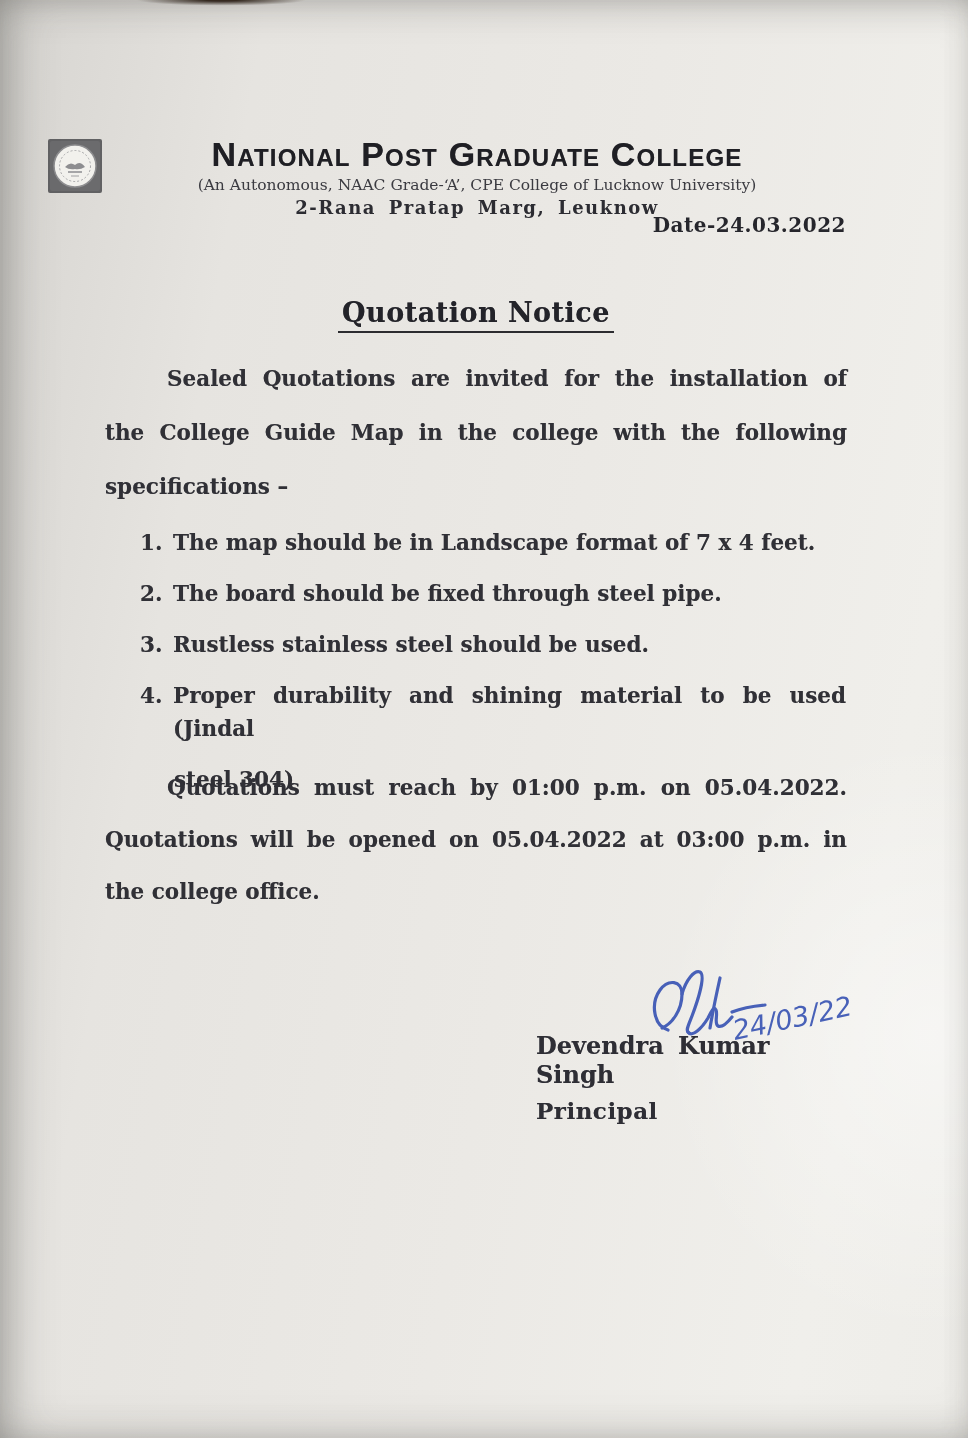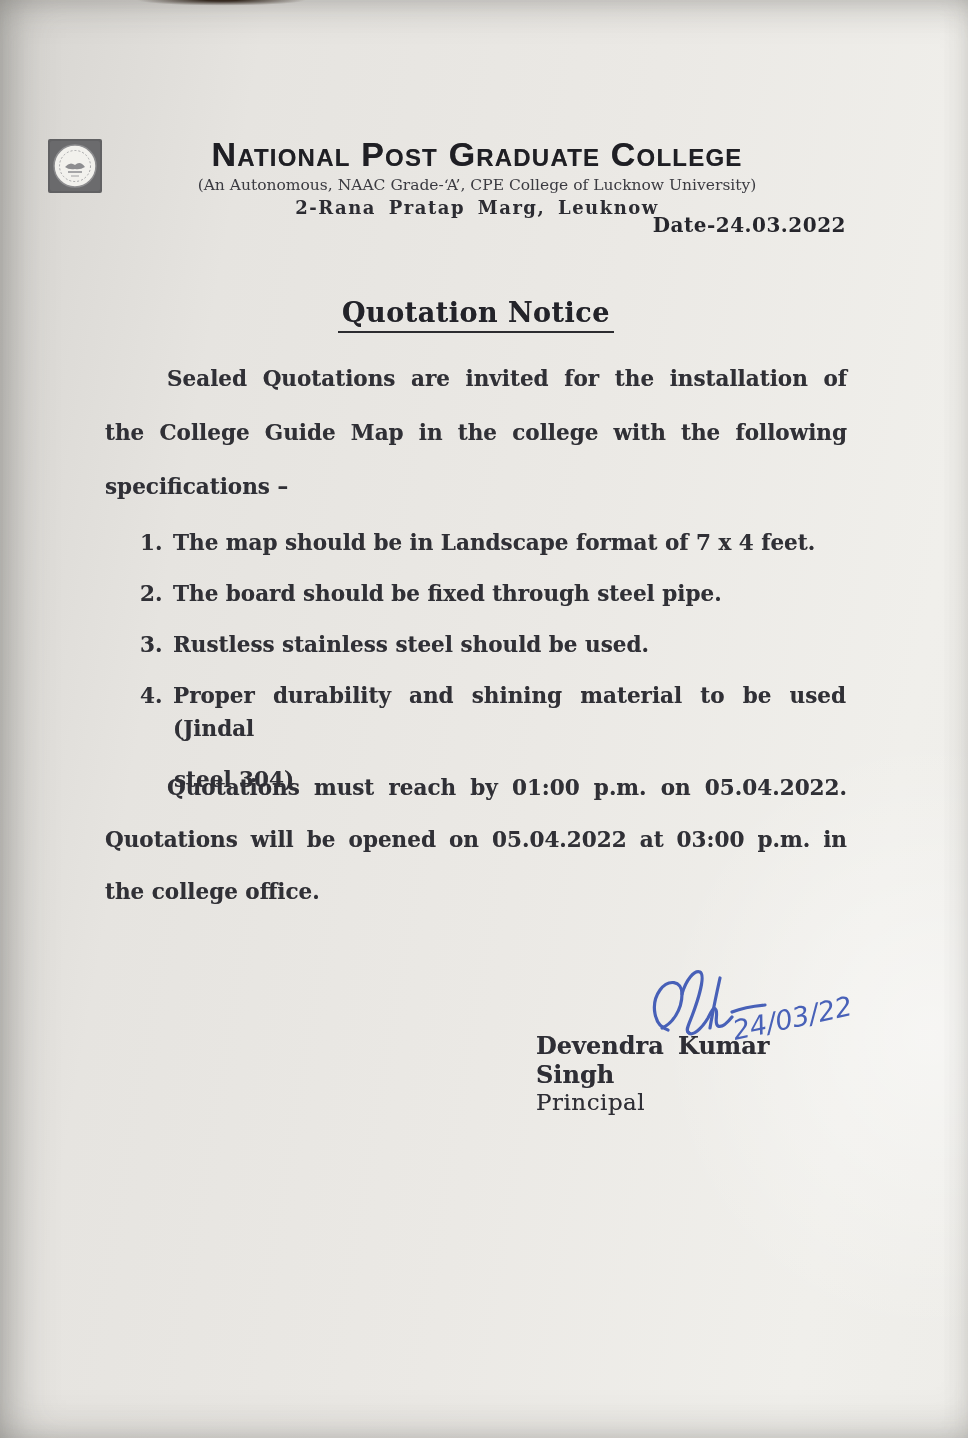--- a/index.html
+++ b/index.html
@@ -61,21 +61,21 @@
   .speclist{ position:absolute; left:140px; top:526px; width:706px; }
   .spec-item{ display:flex; margin-bottom:18px; }
   .spec-num{ width:33px; flex:0 0 33px; }
   .spec-text{ flex:1; }
   .spec-text .ln2{ margin-top:18px; padding-left:1px; }
   
   .sign-ink{ position:absolute; left:638px; top:966px; width:244px; height:88px; z-index:3; }
   .sign-block{ position:absolute; left:536px; top:1031px; width:302px; z-index:2; }
   .sign-name{ font-size:24px; font-weight:bold; color:#2e2e35; word-spacing:6px;
               text-shadow:0 0 .6px rgba(46,46,53,.5); }
-  .sign-title{ font-size:23px; font-weight:normal; color:#2e2e35; margin-top:0;
+  .sign-title{ font-size:23px; font-weight:bold; color:#2e2e35; margin-top:8px;
                letter-spacing:.5px; text-shadow:0 0 .6px rgba(46,46,53,.5); }
 </style>
 </head>
 <body>
 
 <div class="page">
 
   <div class="scan-smudge"></div>
 
   <div class="logo">

